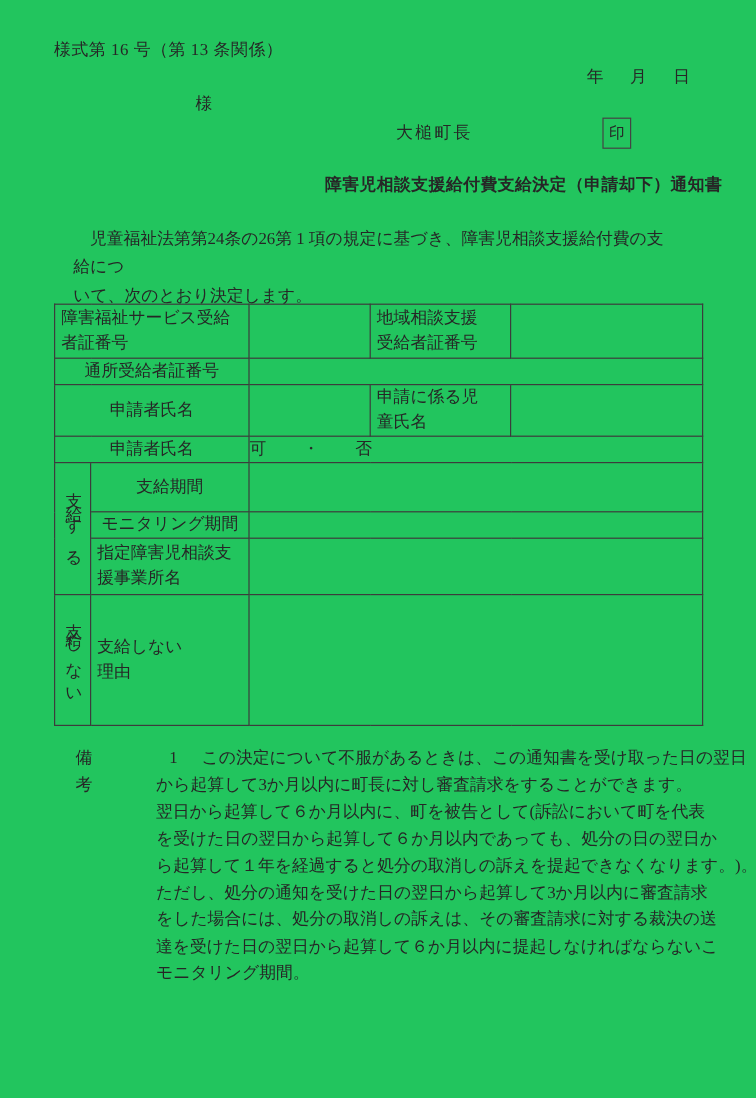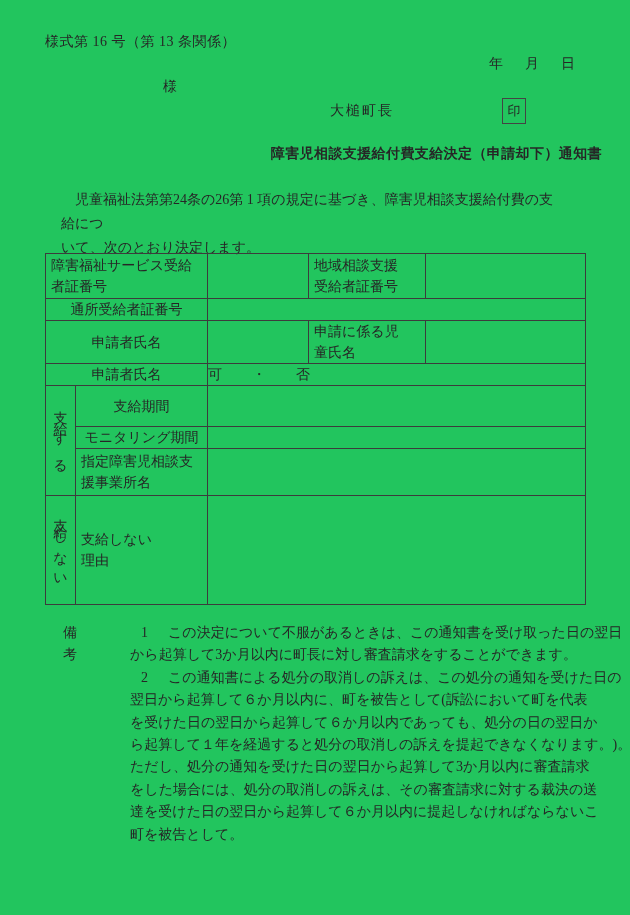--- a/index.html
+++ b/index.html
@@ -121,27 +121,24 @@
   <div class="remarks">
     <span class="remarks-label">備考</span>
     <div class="remark-items">
       <div class="remark-item">
         <div class="rline first">
           <span class="rnum">1</span><span>この決定について不服があるときは、この通知書を受け取った日の翌日</span>
         </div>
         <div class="rline">から起算して3か月以内に町長に対し審査請求をすることができます。</div>
       </div>
       <div class="remark-item">
-        <div class="rline first">
-          <span class="rnum">2</span><span>この通知書による処分の取消しの訴えは、この処分の通知を受けた日の</span>
-        </div>
         <div class="rline">翌日から起算して６か月以内に、町を被告として(訴訟において町を代表</div>
         <div class="rline">を受けた日の翌日から起算して６か月以内であっても、処分の日の翌日か</div>
         <div class="rline">ら起算して１年を経過すると処分の取消しの訴えを提起できなくなります。)。</div>
         <div class="rline">ただし、処分の通知を受けた日の翌日から起算して3か月以内に審査請求</div>
         <div class="rline">をした場合には、処分の取消しの訴えは、その審査請求に対する裁決の送</div>
         <div class="rline">達を受けた日の翌日から起算して６か月以内に提起しなければならないこ</div>
-        <div class="rline">町を被告として。</div>
+        <div class="rline">モニタリング期間。</div>
       </div>
     </div>
   </div>
 
 </div>
 
 </body></html>

